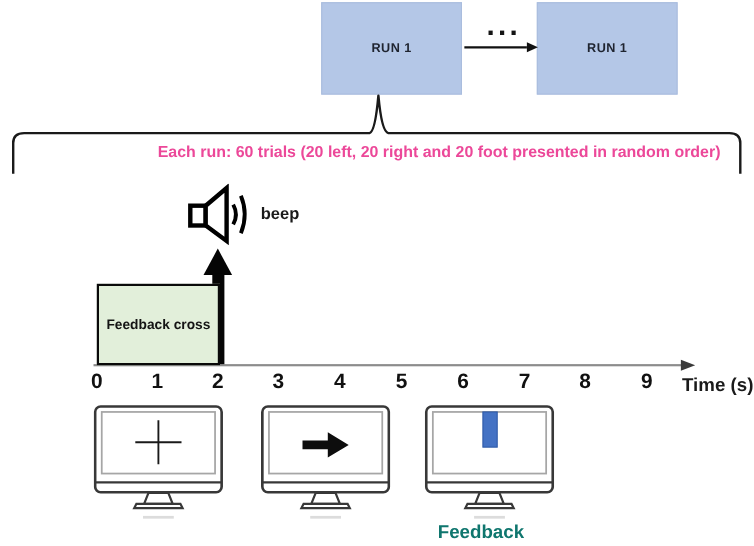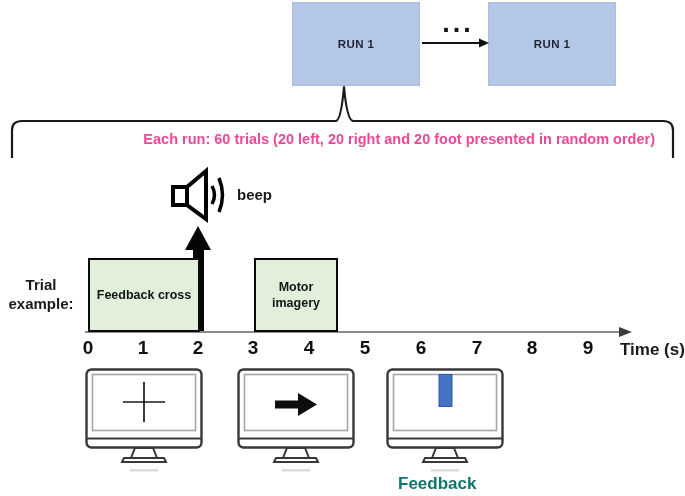--- a/index.html
+++ b/index.html
@@ -92,33 +92,26 @@
     <rect x="3" y="20" width="14" height="18" fill="#fff" stroke="#000" stroke-width="4"></rect>
     <polygon points="17,20 36,4 36,52 17,38" fill="#fff" stroke="#000" stroke-width="4" stroke-linejoin="miter"></polygon>
     <path d="M 42 19 Q 47 28 42 37" fill="none" stroke="#000" stroke-width="3.5"></path>
     <path d="M 49 11 Q 56 28 49 45" fill="none" stroke="#000" stroke-width="3.5"></path>
   </svg>
   <span class="beep-label">beep</span>
 
   <div class="beep-arrow-head"></div>
   <div class="beep-arrow-shaft"></div>
 
-  <div class="trial-label">
-    <div>Trial</div>
-    <div>example:</div>
-  </div>
 
   <div class="axis-line"></div>
   <div class="axis-arrow"></div>
 
   <div class="stage-box stage-fixation">
     <span>Feedback cross</span>
-  </div>
-  <div class="stage-box stage-mi">
-    <span>Motor imagery</span>
   </div>
 
   <span class="tick" style="left:68px;">0</span>
   <span class="tick" style="left:123px;">1</span>
   <span class="tick" style="left:178px;">2</span>
   <span class="tick" style="left:233px;">3</span>
   <span class="tick" style="left:289px;">4</span>
   <span class="tick" style="left:345px;">5</span>
   <span class="tick" style="left:401px;">6</span>
   <span class="tick" style="left:457px;">7</span>

